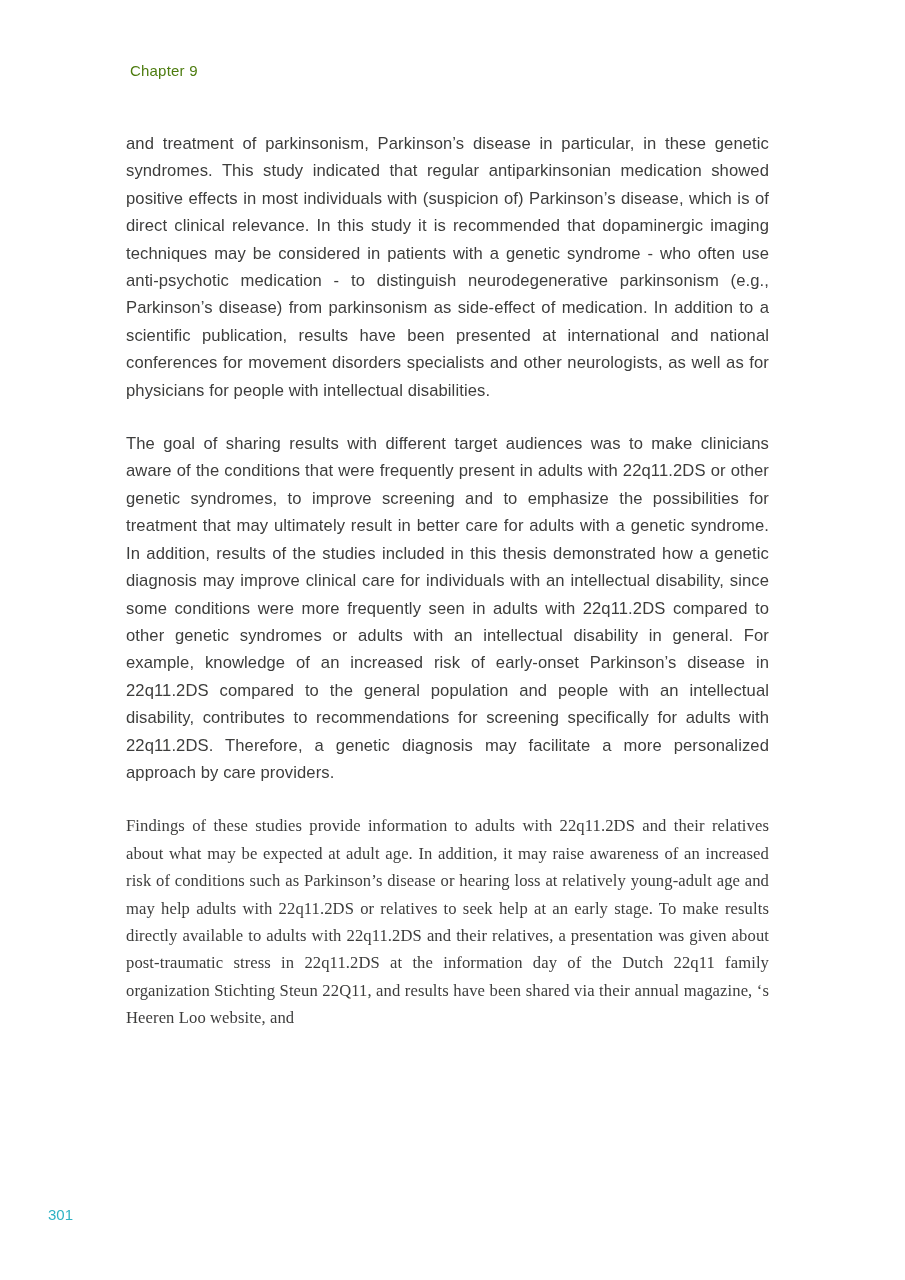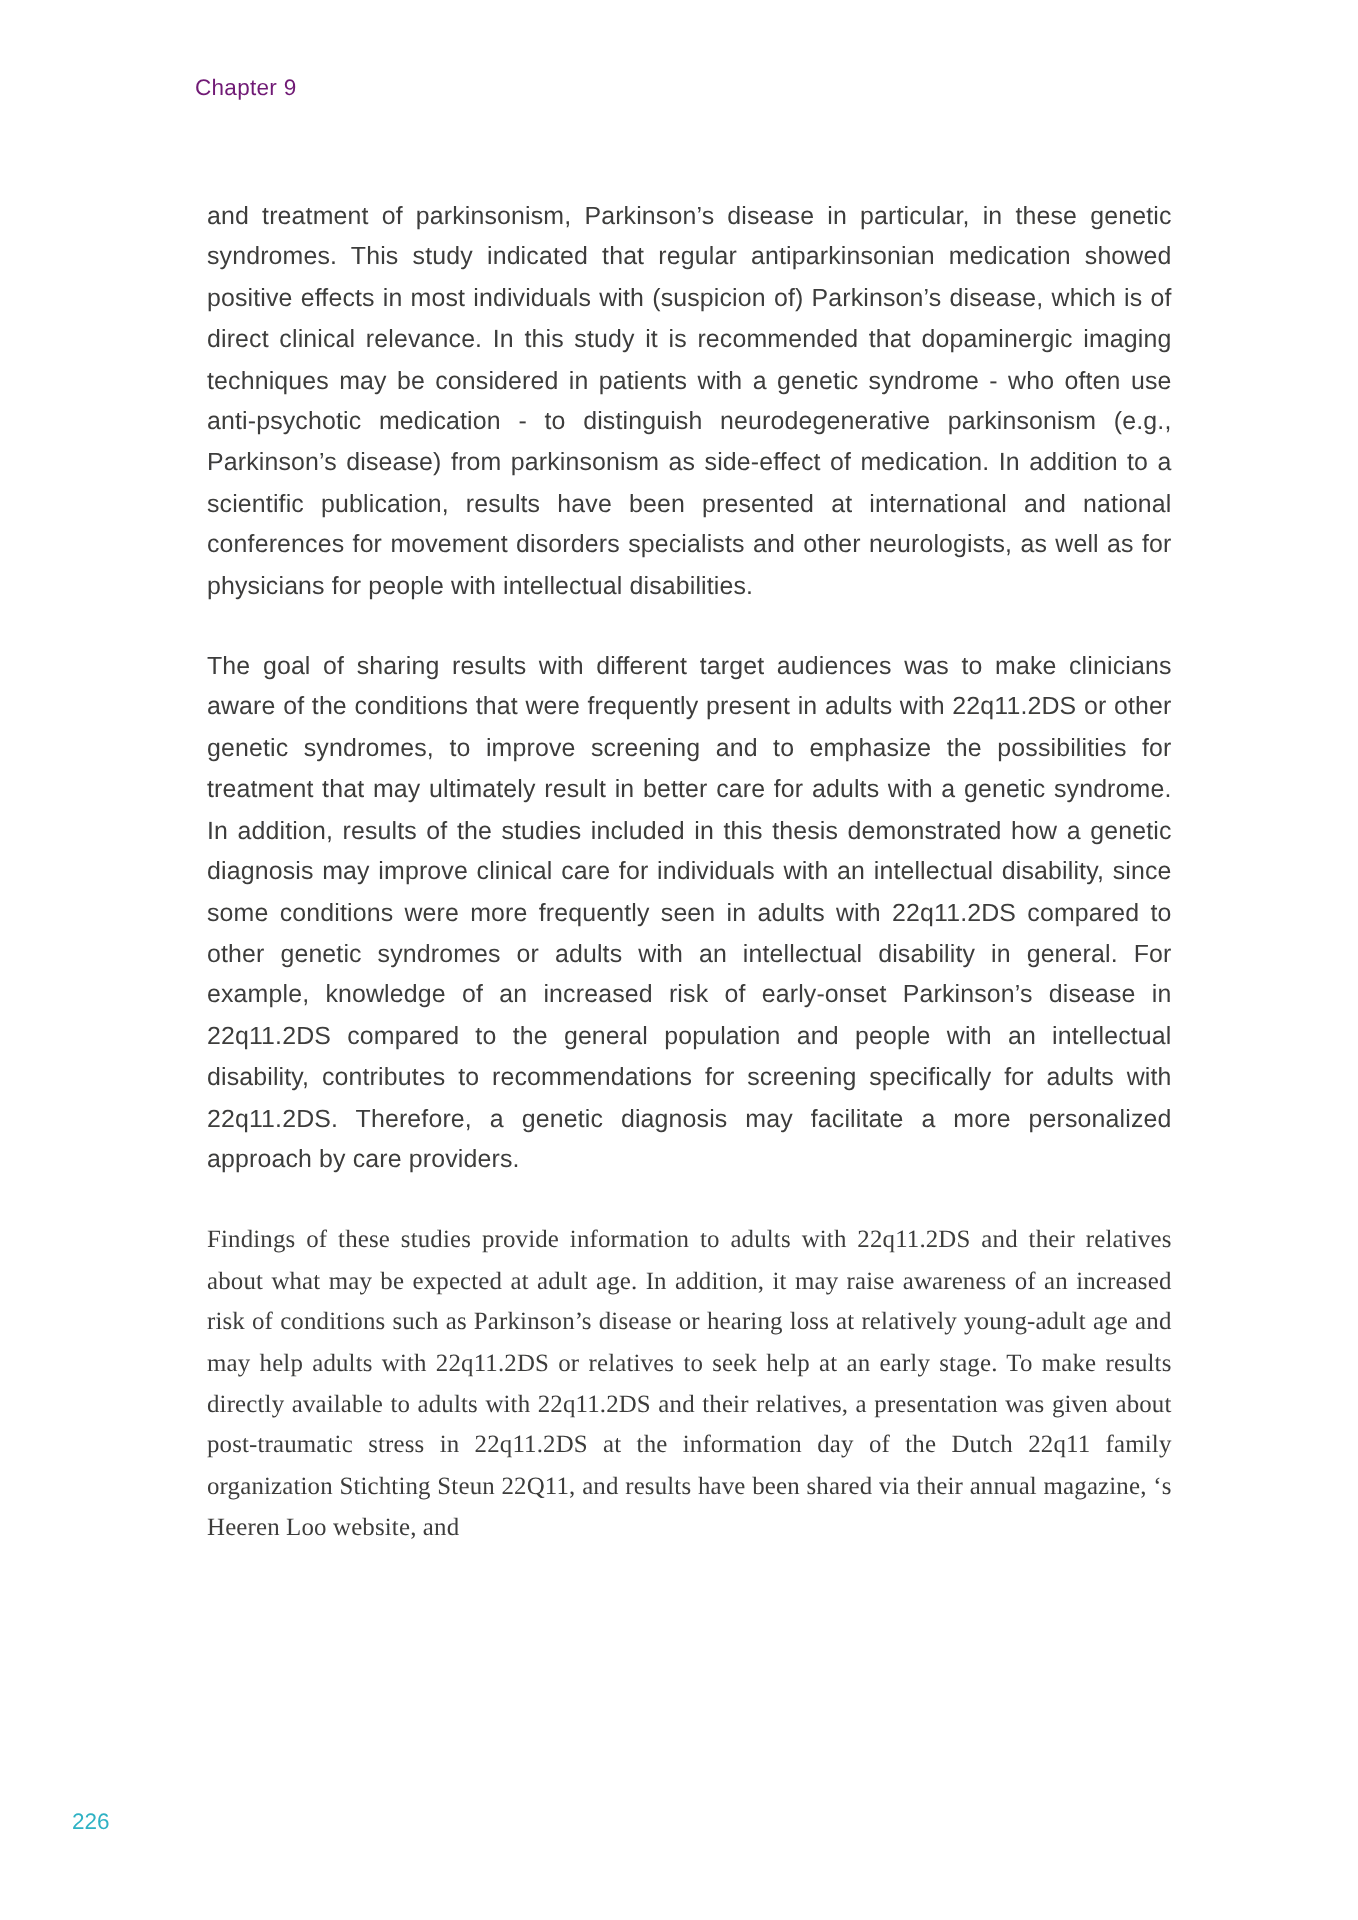--- a/index.html
+++ b/index.html
@@ -13,29 +13,29 @@
     overflow: hidden;
   }
   .page {
     position: absolute;
     inset: 0;
     background: #ffffff;
   }
   .chapter-label {
     position: absolute;
     left: 130px;
-    top: 50px;
+    top: 62px;
     font-size: 15px;
     line-height: 18px;
-    color: #701a75;
+    color: #4d7c0f;
     letter-spacing: 0.2px;
   }
   .content {
     position: absolute;
-    left: 138px;
+    left: 126px;
     top: 130px;
     width: 643px;
   }
   .content p {
     margin: 0 0 26px 0;
     font-size: 16.6px;
     line-height: 27.4px;
     color: #3d3d3c;
     text-align: justify;
     letter-spacing: 0.1px;
@@ -56,15 +56,15 @@
 <div class="page">
 
   <div class="chapter-label">Chapter 9</div>
 
   <div class="content">
     <p>and treatment of parkinsonism, Parkinson’s disease in particular, in these genetic syndromes. This study indicated that regular antiparkinsonian medication showed positive effects in most individuals with (suspicion of) Parkinson’s disease, which is of direct clinical relevance. In this study it is recommended that dopaminergic imaging techniques may be considered in patients with a genetic syndrome - who often use anti-psychotic medication - to distinguish neurodegenerative parkinsonism (e.g., Parkinson’s disease) from parkinsonism as side-effect of medication. In addition to a scientific publication, results have been presented at international and national conferences for movement disorders specialists and other neurologists, as well as for physicians for people with intellectual disabilities.</p>
     <p>The goal of sharing results with different target audiences was to make clinicians aware of the conditions that were frequently present in adults with 22q11.2DS or other genetic syndromes, to improve screening and to emphasize the possibilities for treatment that may ultimately result in better care for adults with a genetic syndrome. In addition, results of the studies included in this thesis demonstrated how a genetic diagnosis may improve clinical care for individuals with an intellectual disability, since some conditions were more frequently seen in adults with 22q11.2DS compared to other genetic syndromes or adults with an intellectual disability in general. For example, knowledge of an increased risk of early-onset Parkinson’s disease in 22q11.2DS compared to the general population and people with an intellectual disability, contributes to recommendations for screening specifically for adults with 22q11.2DS.  Therefore, a genetic diagnosis may facilitate a more personalized approach by care providers.</p>
     <p>Findings of these studies provide information to adults with 22q11.2DS and their relatives about what may be expected at adult age. In addition, it may raise awareness of an increased risk of conditions such as Parkinson’s disease or hearing loss at relatively young-adult age and may help adults with 22q11.2DS or relatives to seek help at an early stage. To make results directly available to adults with 22q11.2DS and their relatives, a presentation was given about post-traumatic stress in 22q11.2DS at the information day of the Dutch 22q11 family organization Stichting Steun 22Q11, and results have been shared via their annual magazine, ‘s Heeren Loo website, and</p>
   </div>
 
-  <div class="page-number">226</div>
+  <div class="page-number">301</div>
 
 </div>
 
 </body></html>

